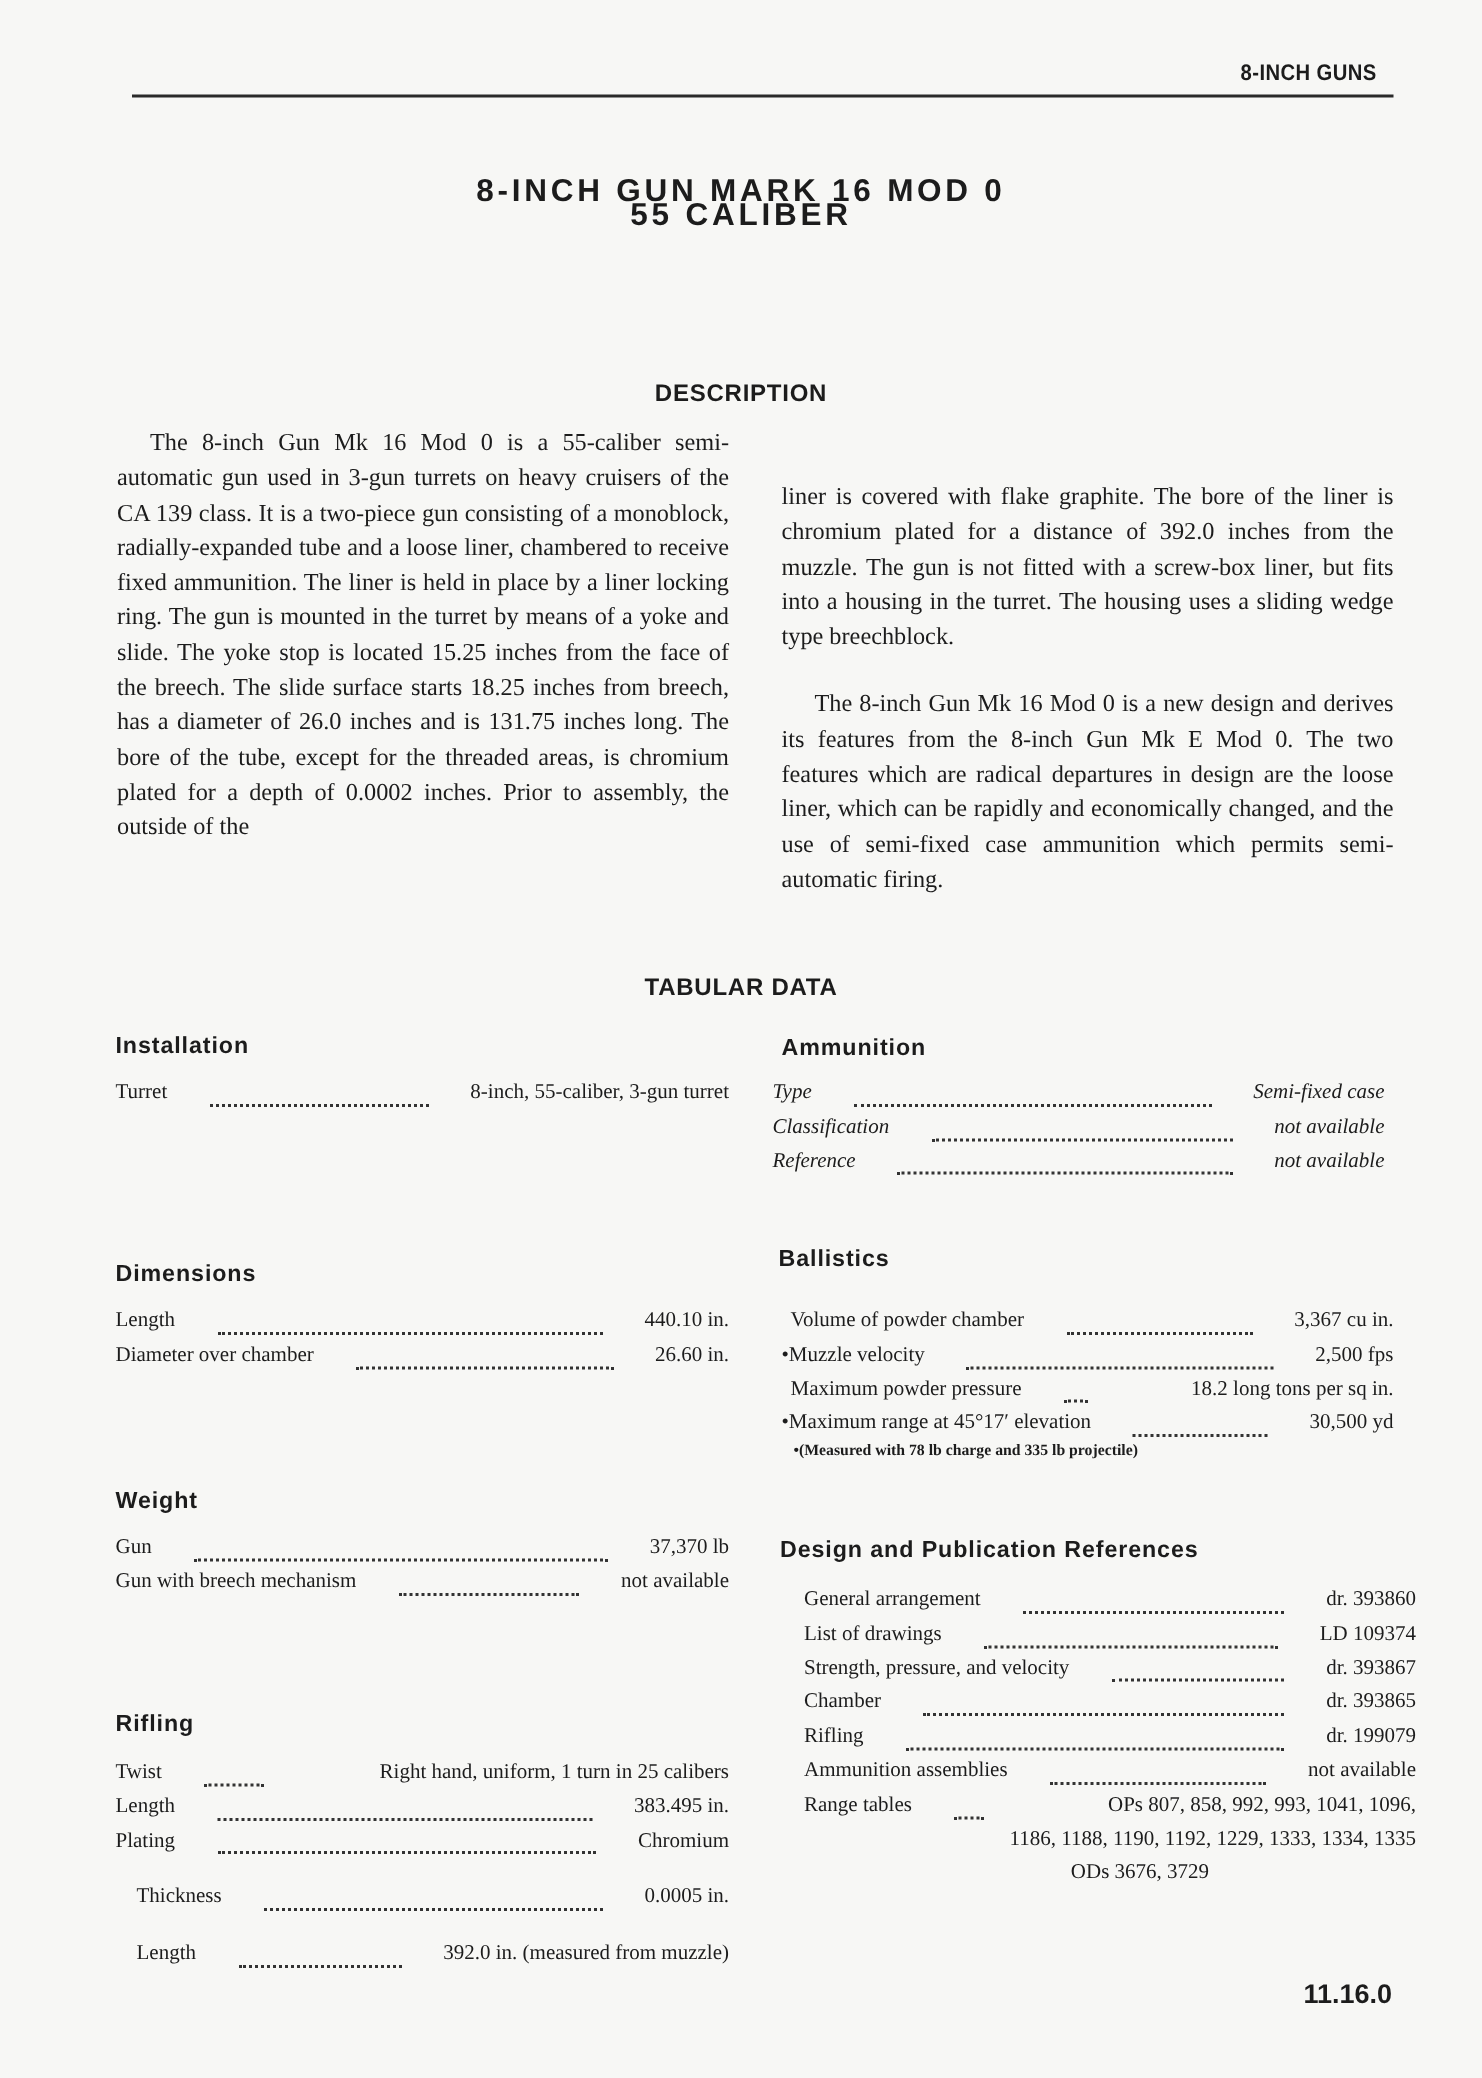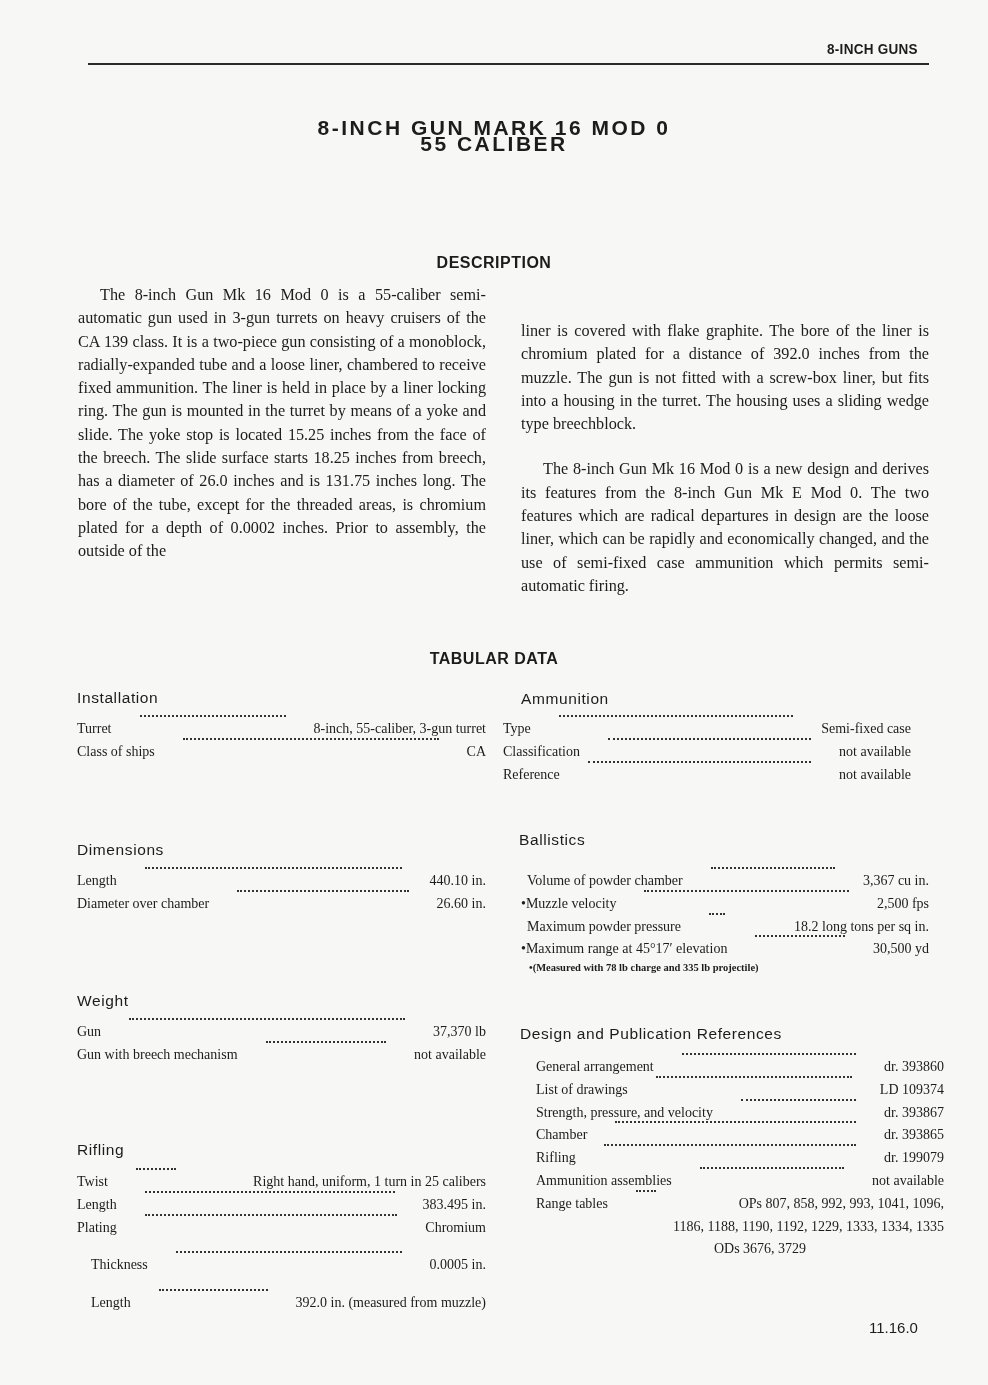--- a/index.html
+++ b/index.html
@@ -35,40 +35,40 @@
   .col {
     position: absolute;
     font-size: 16.2px; line-height: 23.3px;
     text-align: justify;
   }
   .col p { margin: 0; text-indent: 22px; }
   .col p + p { margin-top: 22px; }
 
   .sub-heading {
     position: absolute;
-    font-family: "Liberation Sans", sans-serif; font-weight: normal;
+    font-family: "Liberation Sans", sans-serif; font-weight: bold;
     font-size: 15.5px; letter-spacing: 0.6px;
   }
   .table-block { position: absolute; font-size: 14px; line-height: 22.8px; }
-  .row { display: flex; align-items: flex-start; white-space: nowrap; gap: 24px; }
+  .row { display: flex; align-items: flex-end; white-space: nowrap; gap: 24px; }
   .row .label { flex: 0 0 auto; }
   .row .leader {
     flex: 1 1 auto; overflow: hidden; margin: 0 4px;
     border-bottom: 2px dotted #333; height: 0; position: relative; top: -3px;
   }
   .row .value { flex: 0 0 auto; }
   .row.indent { padding-left: 14px; margin-top: 15px; }
   .row.indent-sm { padding-left: 6px; }
   .footnote { font-size: 10.5px; font-weight: bold; padding-left: 8px; line-height: 14px; }
   .cont { text-align: right; padding-right: 0; }
   .cont-center { text-align: center; padding-left: 40px; }
 
   .page-number {
     position: absolute; top: 1319px; left: 869px;
-    font-family: "Liberation Sans", sans-serif; font-weight: normal; font-size: 15px;
+    font-family: "Liberation Sans", sans-serif; font-weight: bold; font-size: 18px;
   }
 </style>
 </head>
 <body>
 
 <div class="running-head">8-INCH GUNS</div>
 <div class="header-rule"></div>
 
 <div class="title" style="top:116px;">8-INCH GUN MARK 16 MOD 0</div>
 <div class="title" style="top:132px;">55 CALIBER</div>
@@ -86,25 +86,20 @@
 
 <div class="section-heading" style="top:650px;">TABULAR DATA</div>
 
 <div class="sub-heading" style="top:689px; left:77px;">Installation</div>
 <div class="table-block" style="top:718px; left:77px; width:409px;">
   <div class="row">
       <span class="label">Turret</span>
       <span class="leader"></span>
       <span class="value">8-inch, 55-caliber, 3-gun turret</span>
     </div>
-  <div class="row">
-      <span class="label">Class of ships</span>
-      <span class="leader"></span>
-      <span class="value">CA</span>
-    </div>
 </div>
 
 <div class="sub-heading" style="top:841px; left:77px;">Dimensions</div>
 <div class="table-block" style="top:870px; left:77px; width:409px;">
   <div class="row">
       <span class="label">Length</span>
       <span class="leader"></span>
       <span class="value">440.10 in.</span>
     </div>
   <div class="row">
@@ -151,21 +146,21 @@
       <span class="value">0.0005 in.</span>
     </div>
   <div class="row indent">
       <span class="label">Length</span>
       <span class="leader"></span>
       <span class="value">392.0 in. (measured from muzzle)</span>
     </div>
 </div>
 
 <div class="sub-heading" style="top:690px; left:521px;">Ammunition</div>
-<div class="table-block" style="top:718px; left:503px; width:408px;">
+<div class="table-block" style="top:718px; left:515px; width:408px;font-style:italic;">
   <div class="row">
       <span class="label">Type</span>
       <span class="leader"></span>
       <span class="value">Semi-fixed case</span>
     </div>
   <div class="row">
       <span class="label">Classification</span>
       <span class="leader"></span>
       <span class="value">not available</span>
     </div>

